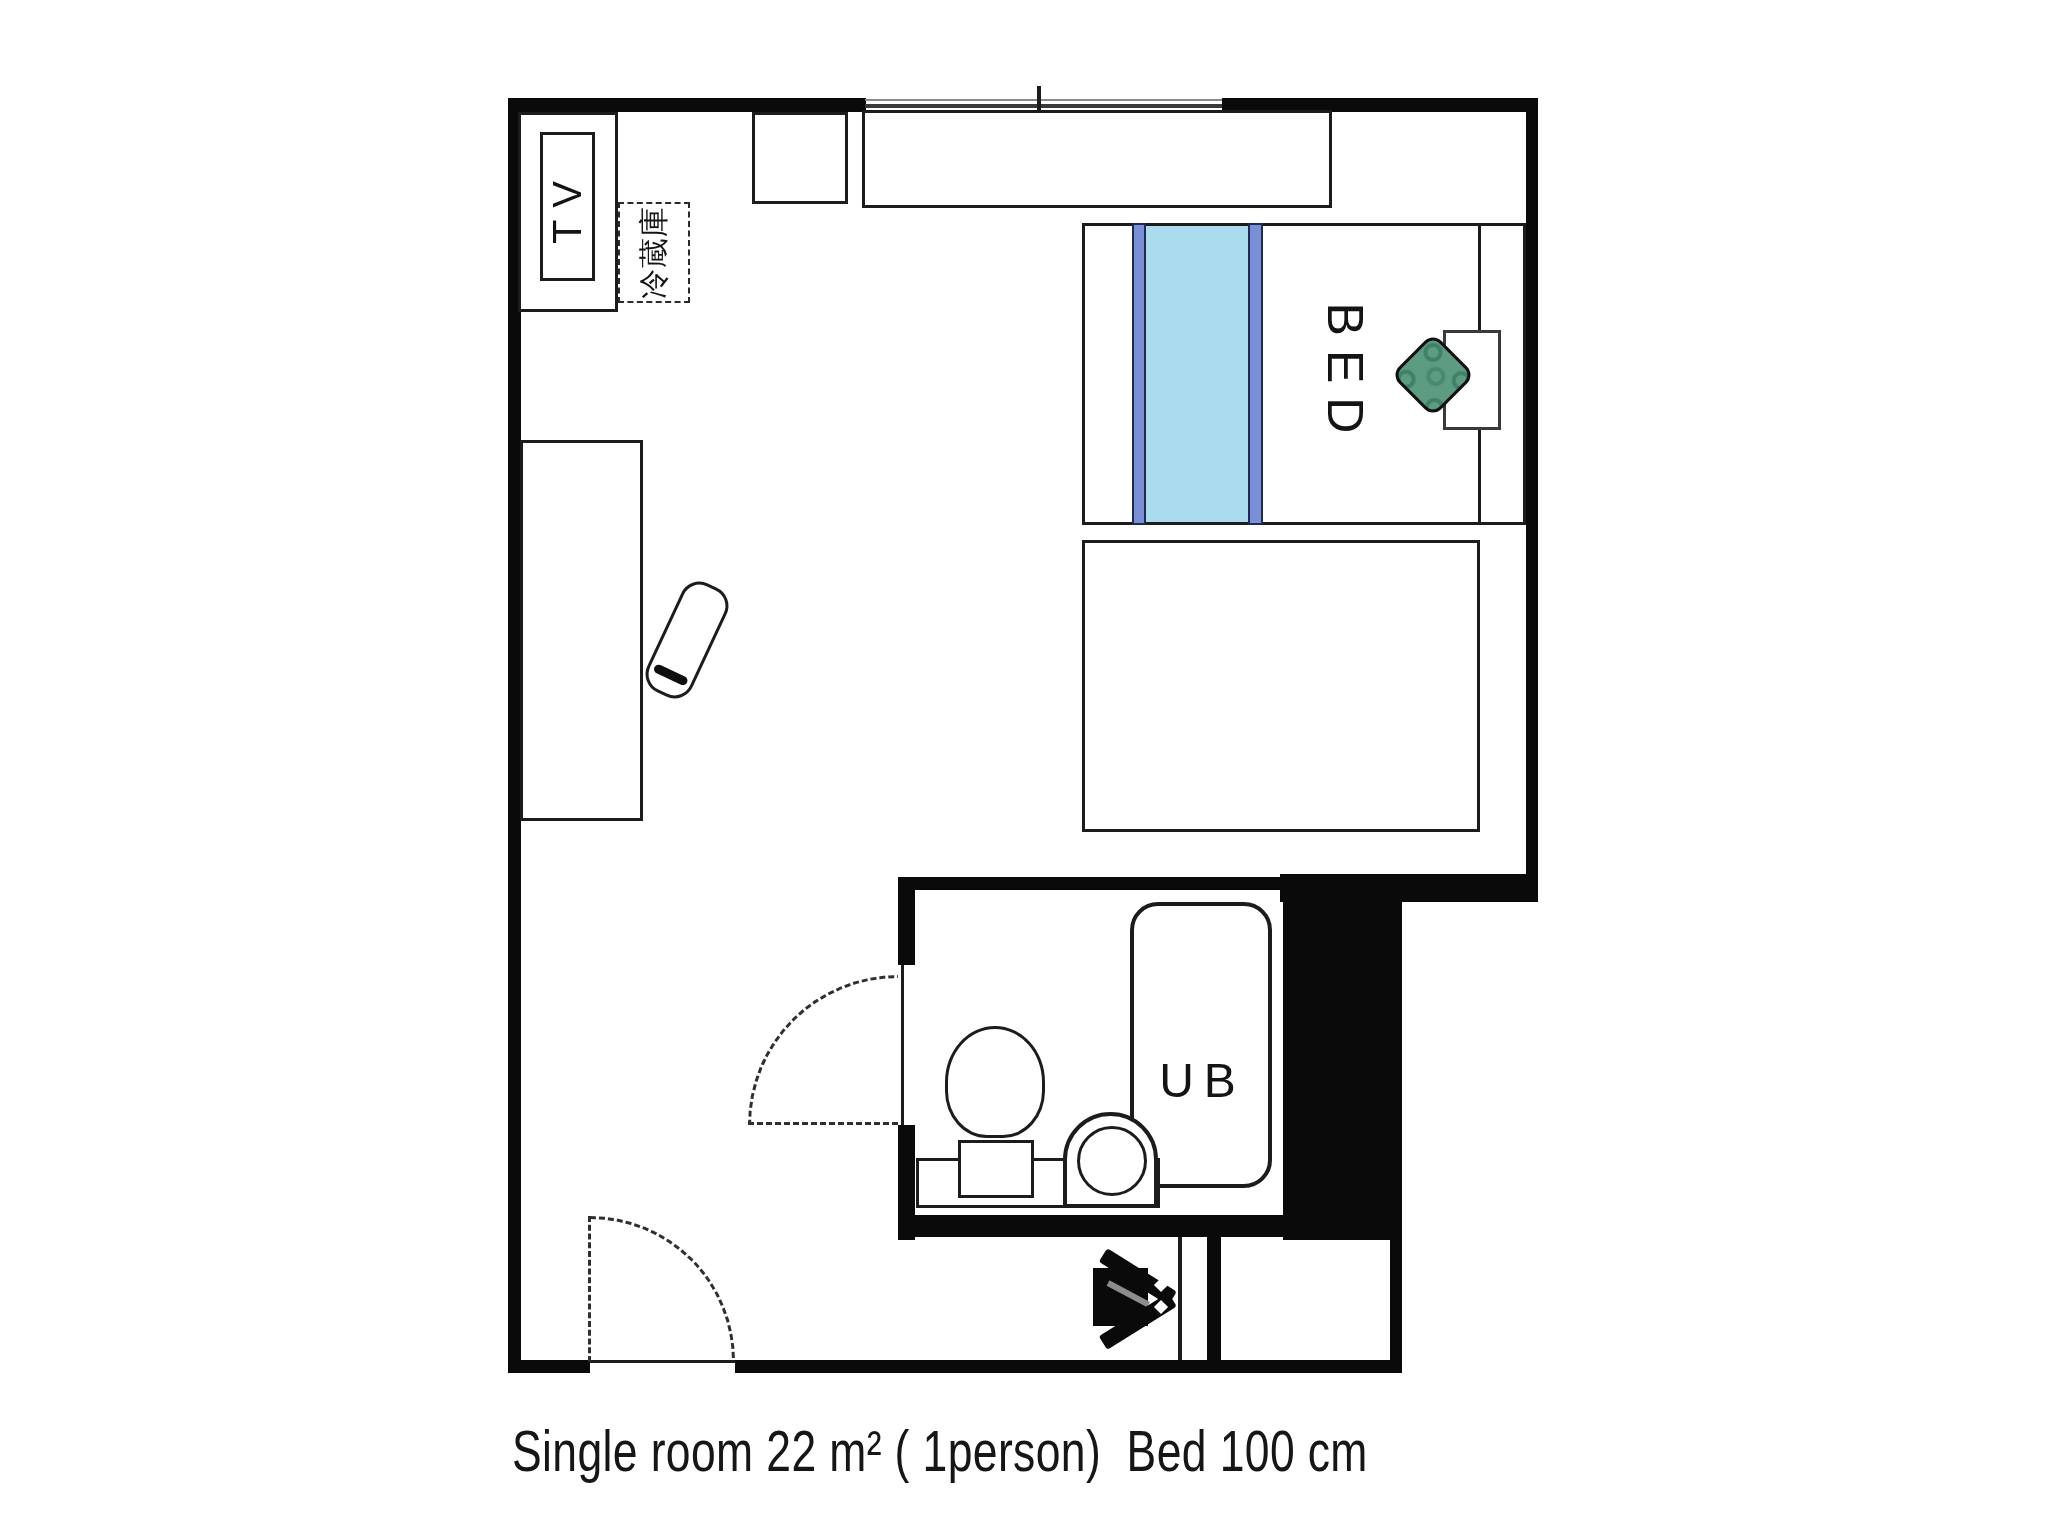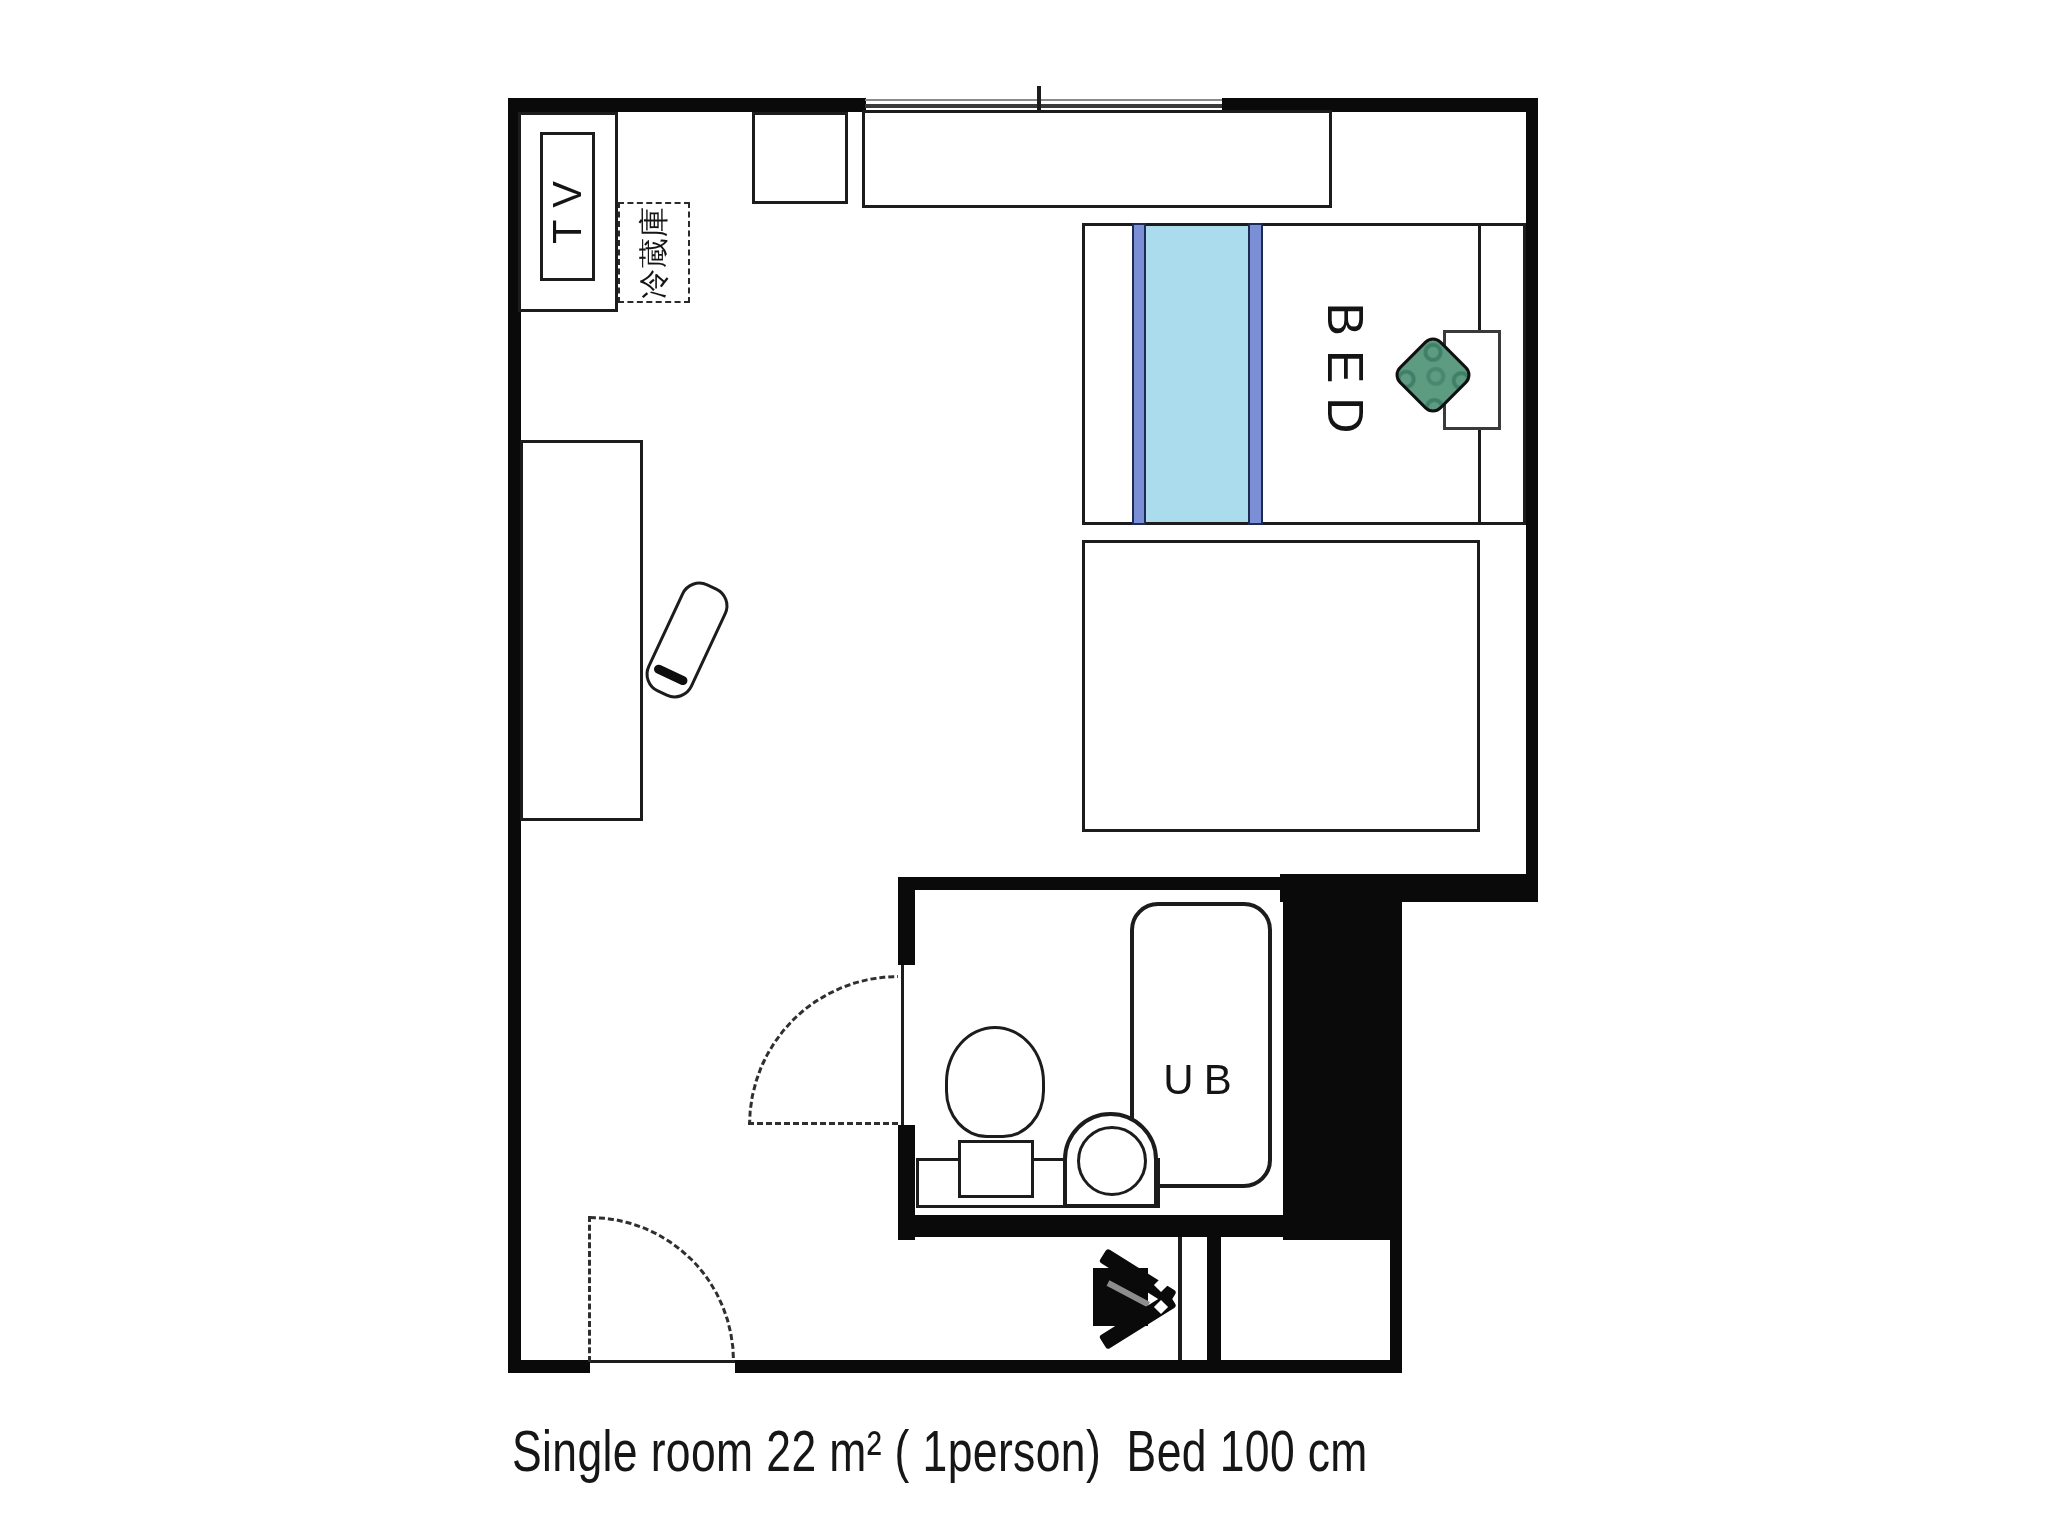--- a/index.html
+++ b/index.html
@@ -91,21 +91,21 @@
   <div class="abs wall" style="left:898px;top:877px;width:17px;height:88px;"></div>
   <div class="abs wall" style="left:898px;top:1125px;width:17px;height:115px;"></div>
   <div class="abs wall" style="left:898px;top:1215px;width:385px;height:22px;"></div>
   <div class="abs thin" style="left:901px;top:965px;width:3px;height:160px;"></div>
 
   <div class="abs arc" style="left:748px;top:975px;width:300px;height:300px;clip-path:polygon(0 0,50% 0,50% 50%,0 50%);"></div>
   <div class="abs dashh" style="left:748px;top:1122px;width:150px;height:3px;"></div>
 
   <div class="abs outline" style="left:1130px;top:902px;width:142px;height:286px;border-radius:28px;border-width:4px;"></div>
   <div class="abs vtext" style="left:1140px;top:1045px;width:125px;height:70px;">
-    <span class="label" style="font-size:42px;letter-spacing:10px;">UB</span>
+    <span class="label" style="font-size:48px;letter-spacing:10px;">UB</span>
   </div>
 
   <div class="abs outline" style="left:945px;top:1026px;width:100px;height:112px;border-radius:50% 50% 42% 42%;"></div>
   <div class="abs outline" style="left:958px;top:1140px;width:76px;height:58px;z-index:3;"></div>
 
   <div class="abs outline" style="left:916px;top:1158px;width:244px;height:50px;z-index:2;"></div>
   <div class="abs outline" style="left:1063px;top:1112px;width:95px;height:96px;border-radius:48px 48px 0 0;border-width:4px;z-index:4;"></div>
   <div class="abs outline" style="left:1077px;top:1126px;width:70px;height:70px;border-radius:50%;z-index:5;"></div>
 
   <div class="abs thin" style="left:1178px;top:1237px;width:4px;height:123px;"></div>

